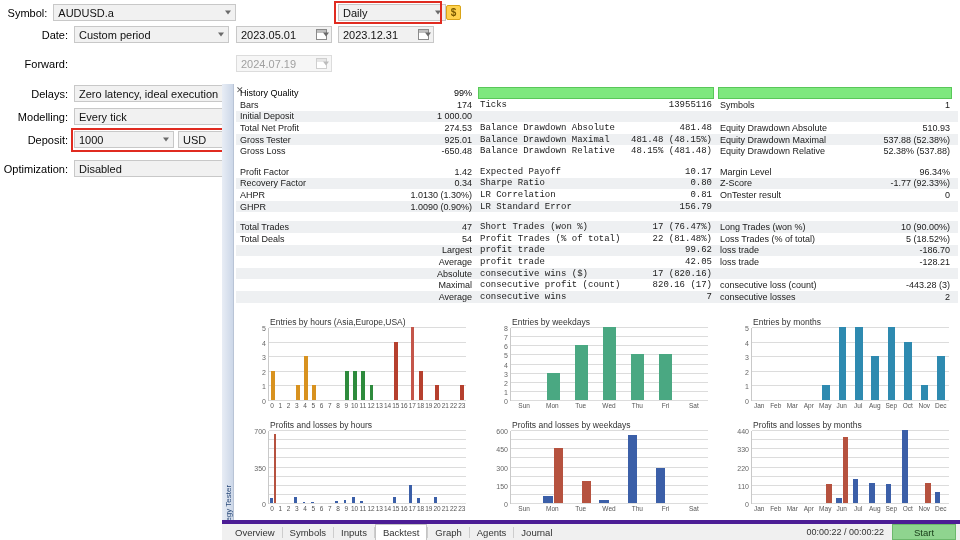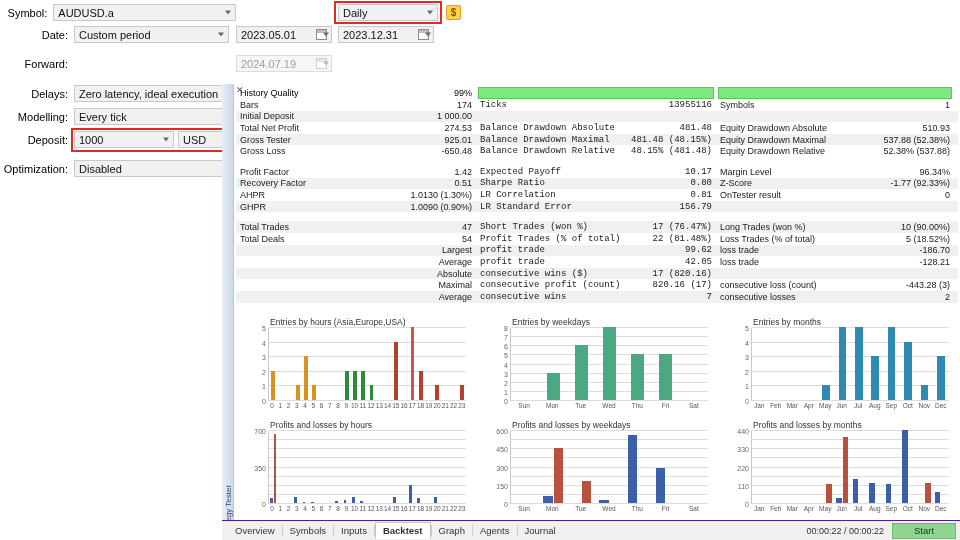--- a/index.html
+++ b/index.html
@@ -67,23 +67,23 @@
   .gline { position:absolute; left:0; right:0; height:1px; background:#dcdcdc; }
   .bars { position:absolute; left:0; right:0; bottom:0; top:0; display:flex; align-items:flex-end; }
   .bslot { flex:1; height:100%; display:flex; align-items:flex-end; justify-content:center; position:relative; }
   .bar { width:46%; }
   .bar.thin { width:34%; }
   .xlab { position:absolute; left:20px; right:0; top:100%; display:flex; }
   .xlab div { flex:1; text-align:center; font-size:6.5px; color:#555; padding-top:1px; }
 
   
   #tabbar { position:absolute; left:222px; top:520px; width:738px; height:20px;
-            background:#f0f0f0; border-top:1px solid #4c1d95; display:flex; align-items:center; }
+            background:#f0f0f0; border-top:4px solid #4c1d95; display:flex; align-items:center; }
   .tab { font-size:9.5px; color:#333; padding:2px 7px; margin:0 0px; }
-  .tab.active { background:#ffffff; border:1px solid #c4c4c4; border-bottom:1px solid #fff; font-weight:bold; }
+  .tab.active { background:#ffffff; border:1px solid #c4c4c4; border-bottom:1px solid #fff; font-weight:normal; }
   .tsep { width:1px; height:11px; background:#cdcdcd; }
   #timer { margin-left:auto; font-size:9px; color:#333; padding-right:8px; }
   #startbtn { width:64px; height:16px; background:#8fd48f; border:1px solid #6cb86c;
               display:flex; align-items:center; justify-content:center; font-size:9.5px; color:#163a16; margin-right:4px;}
   #tabstrip-left { position:absolute; left:222px; top:520px; width:12px; height:20px;
                    background:linear-gradient(to right,#e8edf5,#ccd7e8); }
 </style>
 </head>
 <body>
 
@@ -137,21 +137,21 @@
     </div>
 
     <div class="frow" style="top:159px;">
       <div class="flabel">Optimization:</div>
       <div class="fctl" style="width:155px;">
         <span>Disabled</span>
       </div>
     </div>
   </div>
 
-  <div class="fctl" style="position:absolute;left:338px;top:4px;width:100px;">
+  <div class="fctl" style="position:absolute;left:338px;top:4px;width:108px;">
     <span>Daily</span>
     <span class="chev"></span>
   </div>
   <div class="redbox" style="left:334px;top:1px;width:108px;height:23px;"></div>
 
   <div class="dollarbtn" style="position:absolute;left:446px;top:5px;">
     <span>$</span>
   </div>
 
   <div class="fctl" style="position:absolute;left:236px;top:26px;width:96px;">
@@ -290,21 +290,21 @@
             <span class="v">10.17</span>
           </div>
           <div class="scell scol c3">
             <span class="k">Margin Level</span>
             <span class="v">96.34%</span>
           </div>
         </div>
         <div class="srow alt">
           <div class="scell scol c1">
             <span class="k">Recovery Factor</span>
-            <span class="v">0.51</span>
+            <span class="v">0.34</span>
           </div>
           <div class="scell scol c2">
             <span class="k">Sharpe Ratio</span>
             <span class="v">0.80</span>
           </div>
           <div class="scell scol c3">
             <span class="k">Z-Score</span>
             <span class="v">-1.77 (92.33%)</span>
           </div>
         </div>

